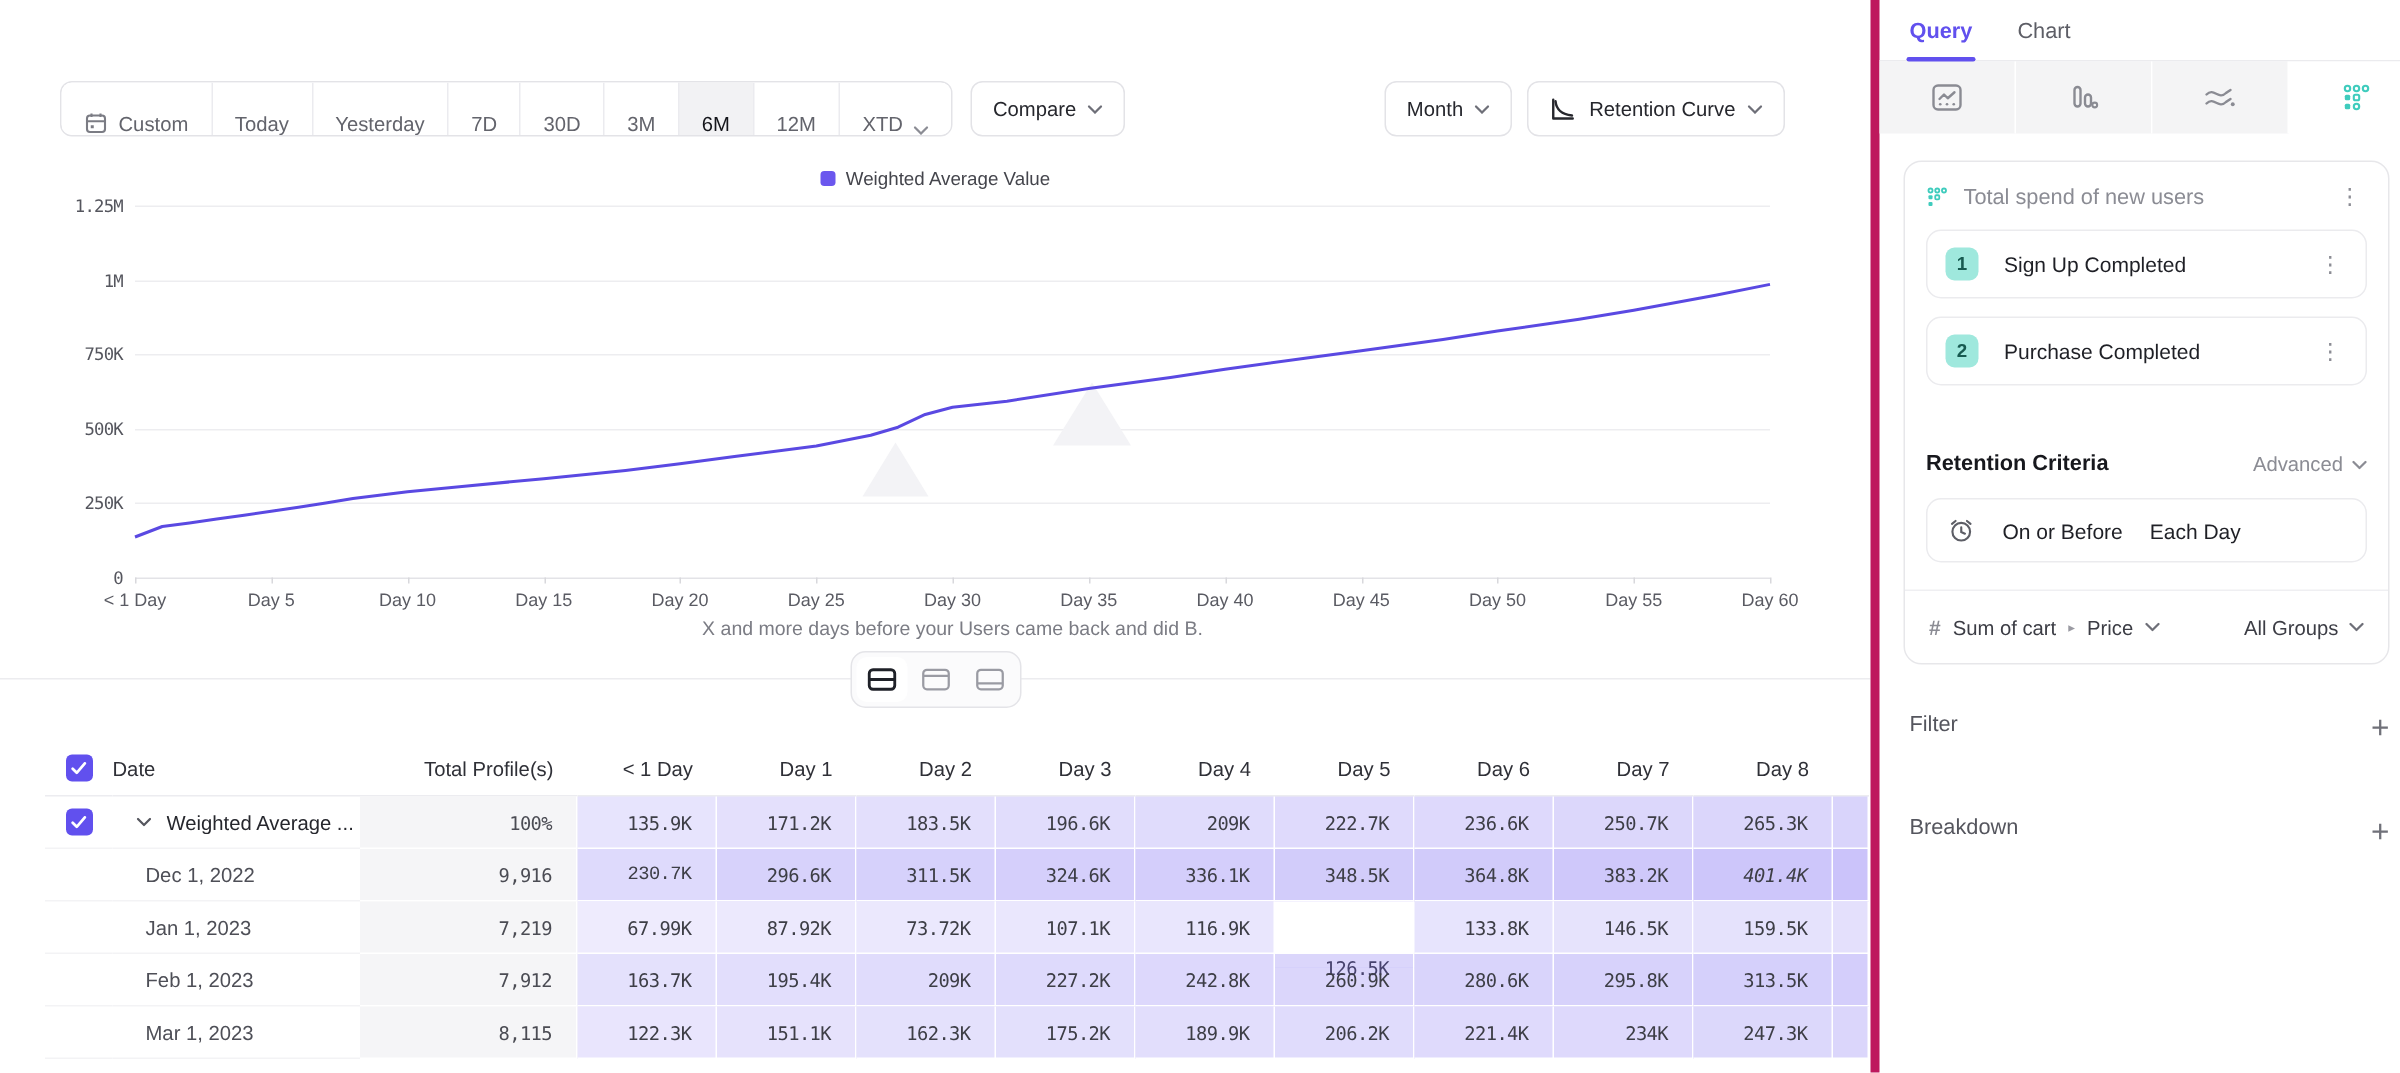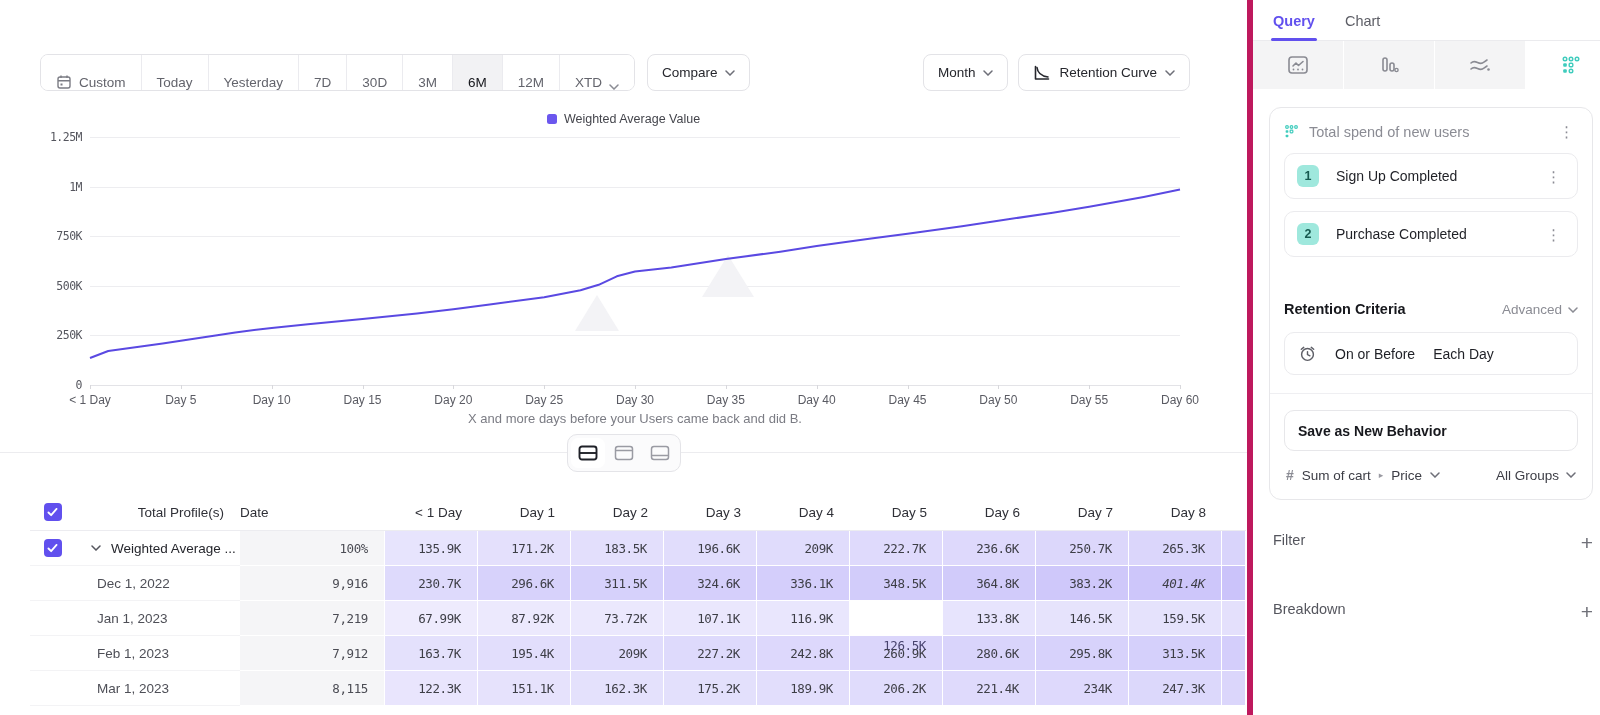--- a/index.html
+++ b/index.html
@@ -245,25 +245,25 @@
   </div>
 
   <div class="table">
       <div class="th check-cell">
         <span class="checkbox" style="background:#6150ee">
           <svg width="11" height="9" viewBox="0 0 12 10">
             <path d="M1.5 5l3 3 6-7" fill="none" stroke="#fff" stroke-width="2" stroke-linecap="round" stroke-linejoin="round"></path>
           </svg>
         </span>
       </div>
-      <div class="th num">
-        <span>Total Profile(s)</span>
-      </div>
       <div class="th">
         <span>Date</span>
+      </div>
+      <div class="th num">
+        <span>Total Profile(s)</span>
       </div>
       <div class="th num">
         <span>&lt; 1 Day</span>
       </div>
       <div class="th num">
         <span>Day 1</span>
       </div>
       <div class="th num">
         <span>Day 2</span>
       </div>
@@ -312,21 +312,21 @@
       <div class="td num" style="background: rgba(108, 88, 240, 0.22);">222.7K</div>
       <div class="td num" style="background: rgba(108, 88, 240, 0.227);">236.6K</div>
       <div class="td num" style="background: rgba(108, 88, 240, 0.24);">250.7K</div>
       <div class="td num" style="background: rgba(108, 88, 240, 0.247);">265.3K</div>
       <div class="td num" style="background: rgba(108, 88, 240, 0.26);"></div>
       <div class="td check-cell"></div>
       <div class="td label-cell">
         <span style="padding-left:22px">Dec 1, 2022</span>
       </div>
       <div class="td num profiles">9,916</div>
-      <div class="td num" style="background: rgba(108, 88, 240, 0.224);">230.7K</div>
+      <div class="td num" style="background: rgba(108, 88, 240, 0.224); font-family: Liberation Mono, monospace;">230.7K</div>
       <div class="td num" style="background: rgba(108, 88, 240, 0.27);">296.6K</div>
       <div class="td num" style="background: rgba(108, 88, 240, 0.28);">311.5K</div>
       <div class="td num" style="background: rgba(108, 88, 240, 0.286);">324.6K</div>
       <div class="td num" style="background: rgba(108, 88, 240, 0.294);">336.1K</div>
       <div class="td num" style="background: rgba(108, 88, 240, 0.306);">348.5K</div>
       <div class="td num" style="background: rgba(108, 88, 240, 0.314);">364.8K</div>
       <div class="td num" style="background: rgba(108, 88, 240, 0.33);">383.2K</div>
       <div class="td num" style="background: rgba(108, 88, 240, 0.34); font-style: italic;">401.4K</div>
       <div class="td num" style="background: rgba(108, 88, 240, 0.357);"></div>
       <div class="td check-cell"></div>
@@ -461,23 +461,20 @@
         <circle cx="10" cy="11" r="6.2" fill="none" stroke="#5d5e66" stroke-width="1.5"></circle>
         <path d="M10 8v3.2l2.6 1.2" fill="none" stroke="#5d5e66" stroke-width="1.5" stroke-linecap="round"></path>
         <path d="M3.5 5.5L6 3.5M16.5 5.5L14 3.5" fill="none" stroke="#5d5e66" stroke-width="1.5" stroke-linecap="round"></path>
       </svg>
       <span class="t1">On or Before</span>
       <span class="t2">Each Day</span>
     </div>
 
     <div class="card-div"></div>
 
-    <div class="save-field">
-      <span>Save as New Behavior</span>
-    </div>
 
     <div class="measure-row">
       <span class="measure-left">
         <span class="hash">#</span>
         <span>Sum of cart</span>
         <span class="crumb-sep">▸</span>
         <span>Price</span>
         <svg width="10" height="6" viewBox="0 0 10 6">
             <path d="M1 1l4 4 4-4" fill="none" stroke="#6e6f78" stroke-width="1.5" stroke-linecap="round"></path>
           </svg>

